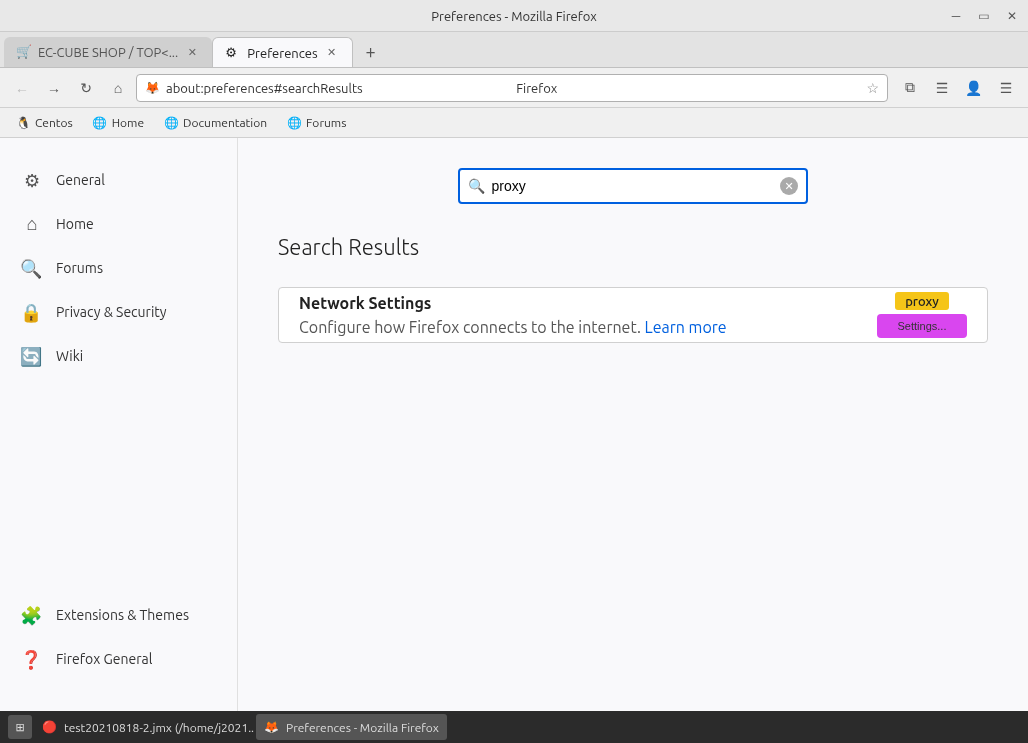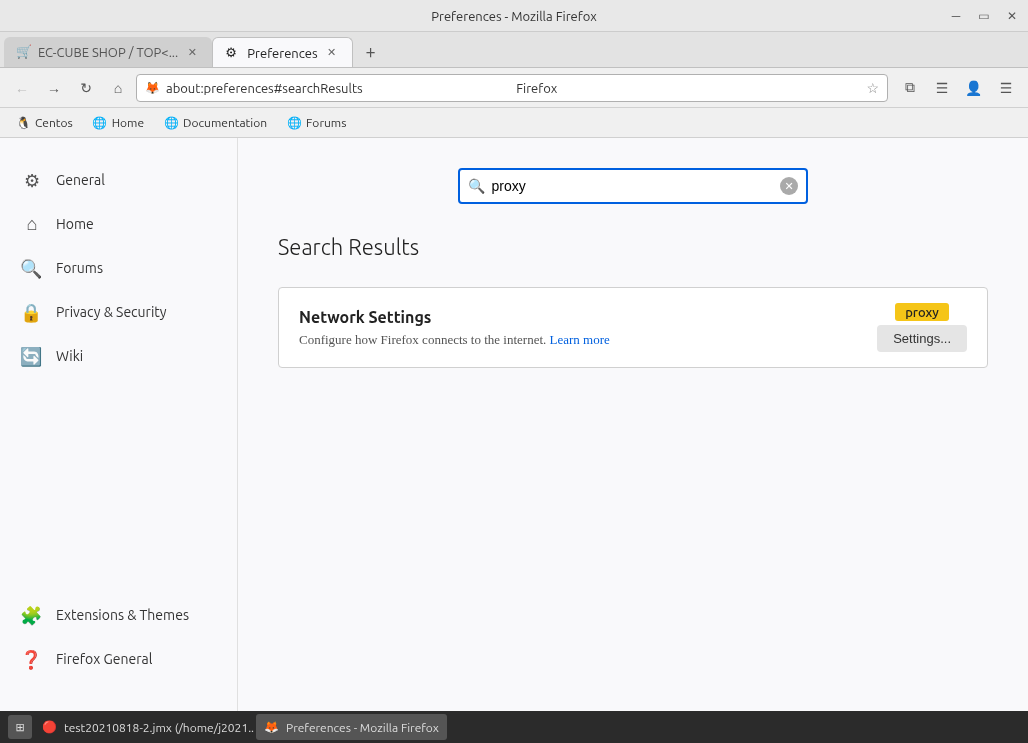--- a/index.html
+++ b/index.html
@@ -253,65 +253,63 @@
     .search-results-title {
       font-size: 22px;
       font-weight: 300;
       color: #222;
       margin-bottom: 28px;
     }
     .result-section {
       background: #fff;
       border: 1px solid #d0d0d0;
       border-radius: 4px;
-      padding: 15px 20px;
+      padding: 4px 20px;
       display: flex;
       align-items: center;
       justify-content: space-between;
     }
     .result-left {}
     .result-title {
       font-size: 16px;
       font-weight: 600;
       color: #222;
       margin-bottom: 6px;
     }
     .result-desc {
-      font-size: 13px;
-      color: #555;
-      font-family: Liberation Serif, serif;
+      font-size: 16px;
+      color: #555;
     }
     .result-desc a {
       color: #0060df;
       text-decoration: none;
     }
     .result-right {
       display: flex;
       flex-direction: column;
       align-items: center;
       gap: 4px;
     }
     .proxy-badge {
       background: #f5c518;
       color: #222;
       font-size: 13px;
       font-weight: 500;
       padding: 2px 10px;
       border-radius: 3px;
     }
     .settings-btn {
-      background: #e5e5e5;
+      background: #d946ef;
       border: none;
       border-radius: 4px;
       padding: 6px 16px;
-      font-size: 13px;
+      font-size: 11px;
       cursor: pointer;
       color: #333;
       min-width: 90px;
-      text-align: right;
     }
 
     
     .taskbar {
       height: 32px;
       background: #2b2b2b;
       display: flex;
       align-items: center;
       padding: 0 4px;
       gap: 2px;

